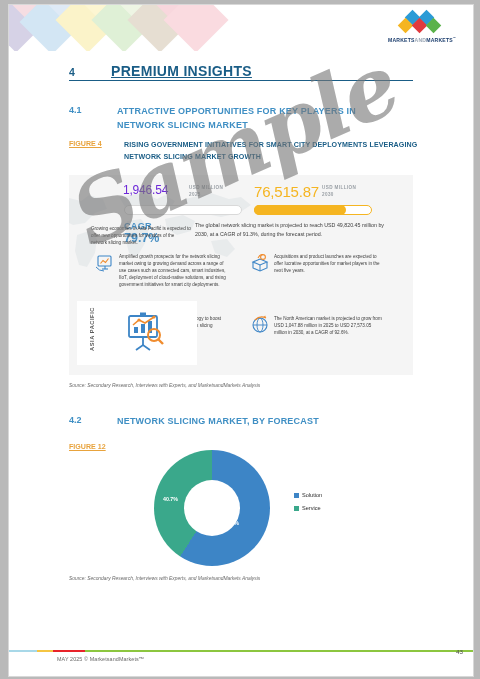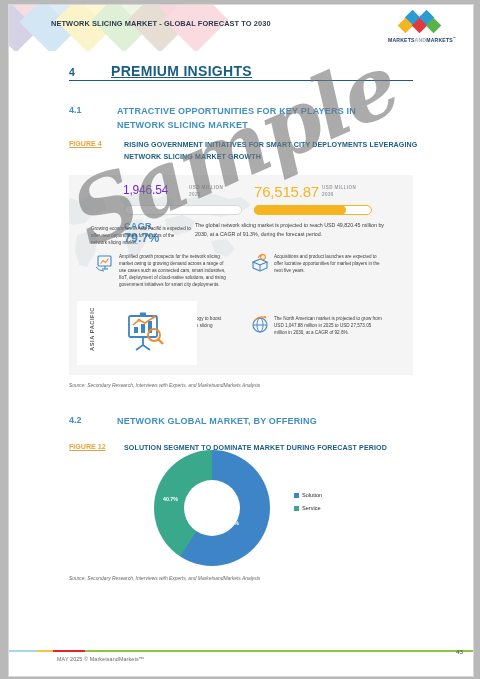--- a/index.html
+++ b/index.html
@@ -125,21 +125,20 @@
       <div class="dm" style="left:20px;top:12px;background:#d3e6f4;"></div>
       <div class="dm" style="left:38px;top:-16px;background:#dfeaf6;"></div>
       <div class="dm" style="left:56px;top:10px;background:#fbf3c9;"></div>
       <div class="dm" style="left:74px;top:-16px;background:#fdf6d2;"></div>
       <div class="dm" style="left:92px;top:10px;background:#dff0d6;"></div>
       <div class="dm" style="left:110px;top:-16px;background:#eef5e4;"></div>
       <div class="dm" style="left:128px;top:10px;background:#e6ded2;"></div>
       <div class="dm" style="left:146px;top:-16px;background:#f8d7dd;"></div>
       <div class="dm" style="left:164px;top:10px;background:#fadbe0;"></div>
     </div>
-    <div class="header-title">NETWORK SLICING MARKET - GLOBAL FORECAST TO 2030</div>
 
     <div class="logo">
       <div class="logo-diam" style="left:26px;top:1px;background:#2b9bd6;"></div>
       <div class="logo-diam" style="left:40px;top:1px;background:#2b9bd6;"></div>
       <div class="logo-diam" style="left:19px;top:9px;background:#f5b521;"></div>
       <div class="logo-diam" style="left:33px;top:9px;background:#e03a3e;"></div>
       <div class="logo-diam" style="left:47px;top:9px;background:#5bb24a;"></div>
       <div class="logo-text">
         <span>MARKETS</span><span class="and">AND</span><span>MARKETS</span><sup>™</sup>
       </div>
@@ -260,26 +259,25 @@
         <circle cx="33" cy="26" r="6" fill="none" stroke="#f08c2e" stroke-width="2"></circle>
         <path d="M37.5 30.5 L42 35" stroke="#f08c2e" stroke-width="2.4"></path>
       </svg>
     </div>
   </div>
 
   <div class="src" style="top:378px;">Source: Secondary Research, Interviews with Experts, and MarketsandMarkets Analysis</div>
 
   <div class="h-sub" style="top:410px;">
     <span class="num">4.2</span>
-    <span class="txt">NETWORK GLOBAL MARKET, BY OFFERING</span>
+    <span class="txt">NETWORK SLICING MARKET, BY FORECAST</span>
   </div>
 
   <div class="h-fig" style="top:438px;">
     <span class="tag">FIGURE 12</span>
-    <span class="txt">SOLUTION SEGMENT TO DOMINATE MARKET DURING FORECAST PERIOD</span>
   </div>
 
   <div class="chartbox">
     <div class="donut" id="donut" style="background: conic-gradient(rgb(61, 133, 198) 0deg, rgb(61, 133, 198) 213.48deg, rgb(58, 168, 139) 213.48deg, rgb(58, 168, 139) 360deg);"></div>
     <div class="donut-hole"></div>
     <div class="lab-blue">59.3%</div>
     <div class="lab-green">40.7%</div>
     <div class="legend">
       <div class="lg-row">
         <span class="lg-sw" id="sw0" style="background: rgb(61, 133, 198);"></span>

